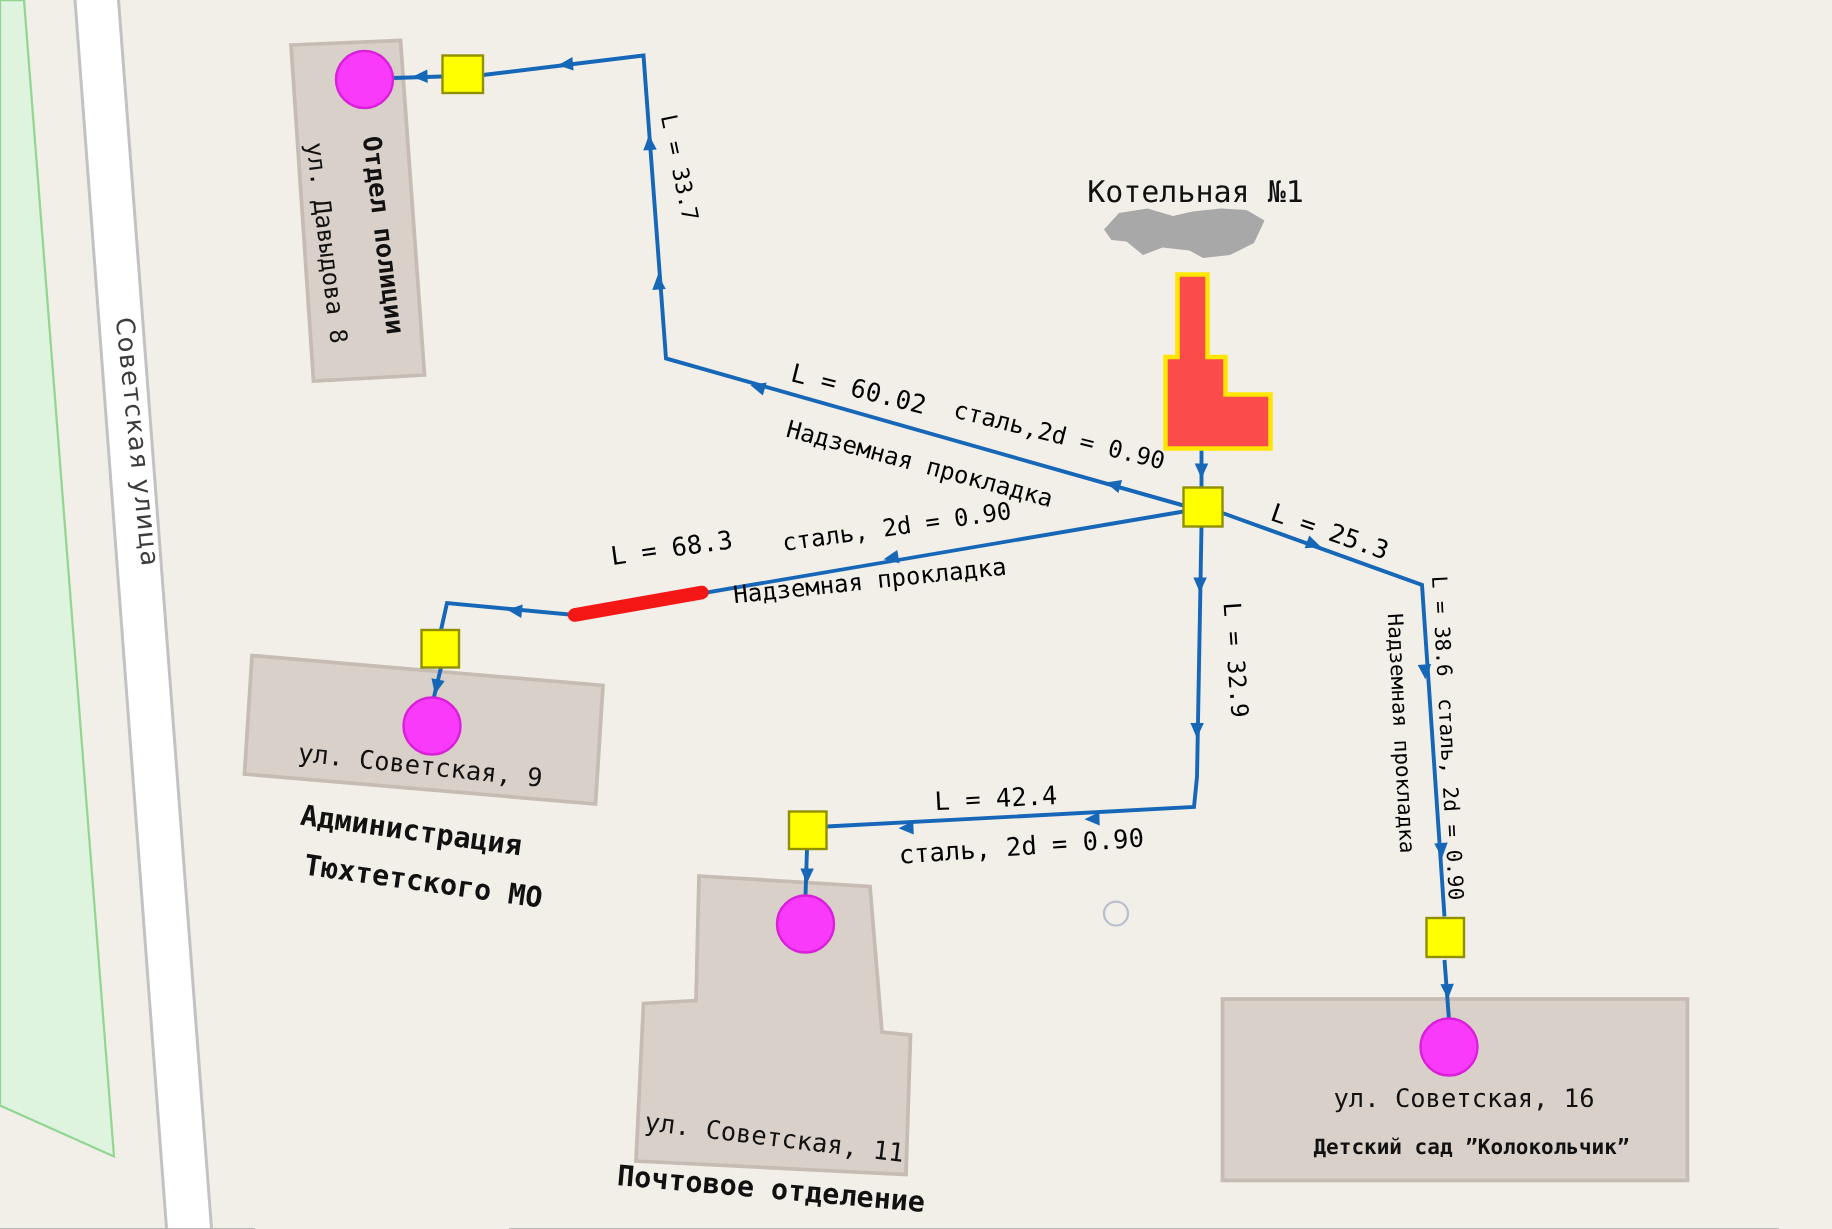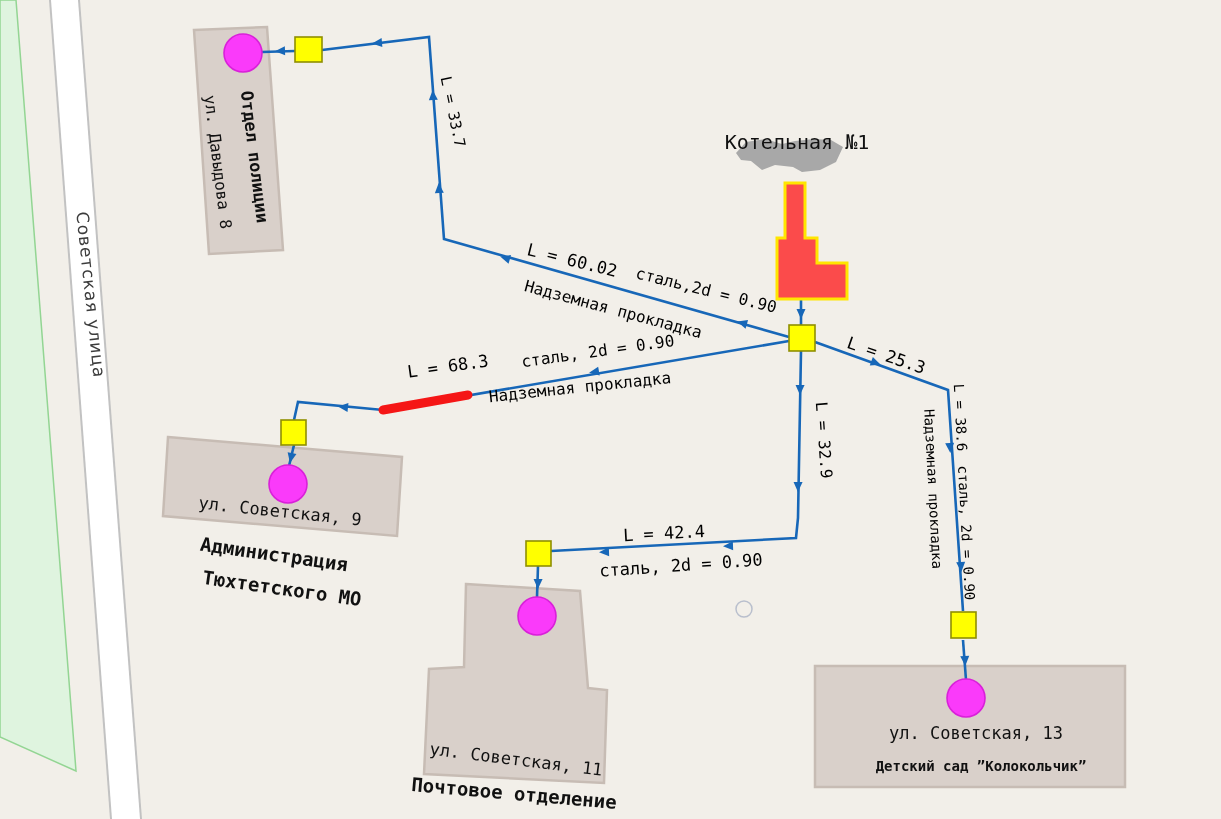--- a/index.html
+++ b/index.html
@@ -92,33 +92,33 @@
     <g fill="#fa3afa" stroke="#d921d9" stroke-width="1.6">
       <circle cx="243" cy="53" r="19"></circle>
       <circle cx="288" cy="484" r="19"></circle>
       <circle cx="537" cy="616" r="19"></circle>
       <circle cx="966" cy="698" r="19"></circle>
     </g>
   </svg>
 
   <div class="maplabel street" style="left:90px;top:295px;font-size:17px;transform:translate(-50%,-50%) rotate(84deg);">Советская улица</div>
 
-  <div class="maplabel" style="left:797px;top:142px;font-size:20px;">Котельная №1</div>
+  <div class="maplabel" style="left:797px;top:128px;font-size:20px;">Котельная №1</div>
 
   <div class="maplabel bold" style="left:254px;top:157px;font-size:17px;transform:translate(-50%,-50%) rotate(83deg);">Отдел полиции</div>
   <div class="maplabel" style="left:217px;top:162px;font-size:16px;transform:translate(-50%,-50%) rotate(83deg);">ул. Давыдова 8</div>
 
   <div class="maplabel" style="left:280px;top:512px;font-size:17px;transform:translate(-50%,-50%) rotate(6deg);">ул. Советская, 9</div>
   <div class="maplabel bold" style="left:274px;top:555px;font-size:19px;transform:translate(-50%,-50%) rotate(8deg);">Администрация</div>
   <div class="maplabel bold" style="left:282px;top:589px;font-size:19px;transform:translate(-50%,-50%) rotate(8deg);">Тюхтетского МО</div>
 
   <div class="maplabel" style="left:516px;top:760px;font-size:17px;transform:translate(-50%,-50%) rotate(7deg);">ул. Советская, 11</div>
   <div class="maplabel bold" style="left:514px;top:794px;font-size:19px;transform:translate(-50%,-50%) rotate(5deg);">Почтовое отделение</div>
 
-  <div class="maplabel" style="left:976px;top:734px;font-size:17px;">ул. Советская, 13</div>
+  <div class="maplabel" style="left:976px;top:734px;font-size:17px;">ул. Советская, 16</div>
   <div class="maplabel bold" style="left:981px;top:766px;font-size:14px;">Детский сад ”Колокольчик”</div>
 
   <div class="maplabel pipe-label" style="left:452px;top:112px;font-size:15px;transform:translate(-50%,-50%) rotate(78deg);">L = 33.7</div>
 
   <div class="maplabel pipe-label" style="left:572px;top:261px;font-size:17px;transform:translate(-50%,-50%) rotate(14deg);">L = 60.02</div>
   <div class="maplabel pipe-label" style="left:706px;top:291px;font-size:16px;transform:translate(-50%,-50%) rotate(14deg);">сталь,2d = 0.90</div>
   <div class="maplabel pipe-label" style="left:613px;top:310px;font-size:16px;transform:translate(-50%,-50%) rotate(15deg);">Надземная прокладка</div>
 
   <div class="maplabel pipe-label" style="left:448px;top:367px;font-size:17px;transform:translate(-50%,-50%) rotate(-8deg);">L = 68.3</div>
   <div class="maplabel pipe-label" style="left:598px;top:352px;font-size:16px;transform:translate(-50%,-50%) rotate(-8deg);">сталь, 2d = 0.90</div>

